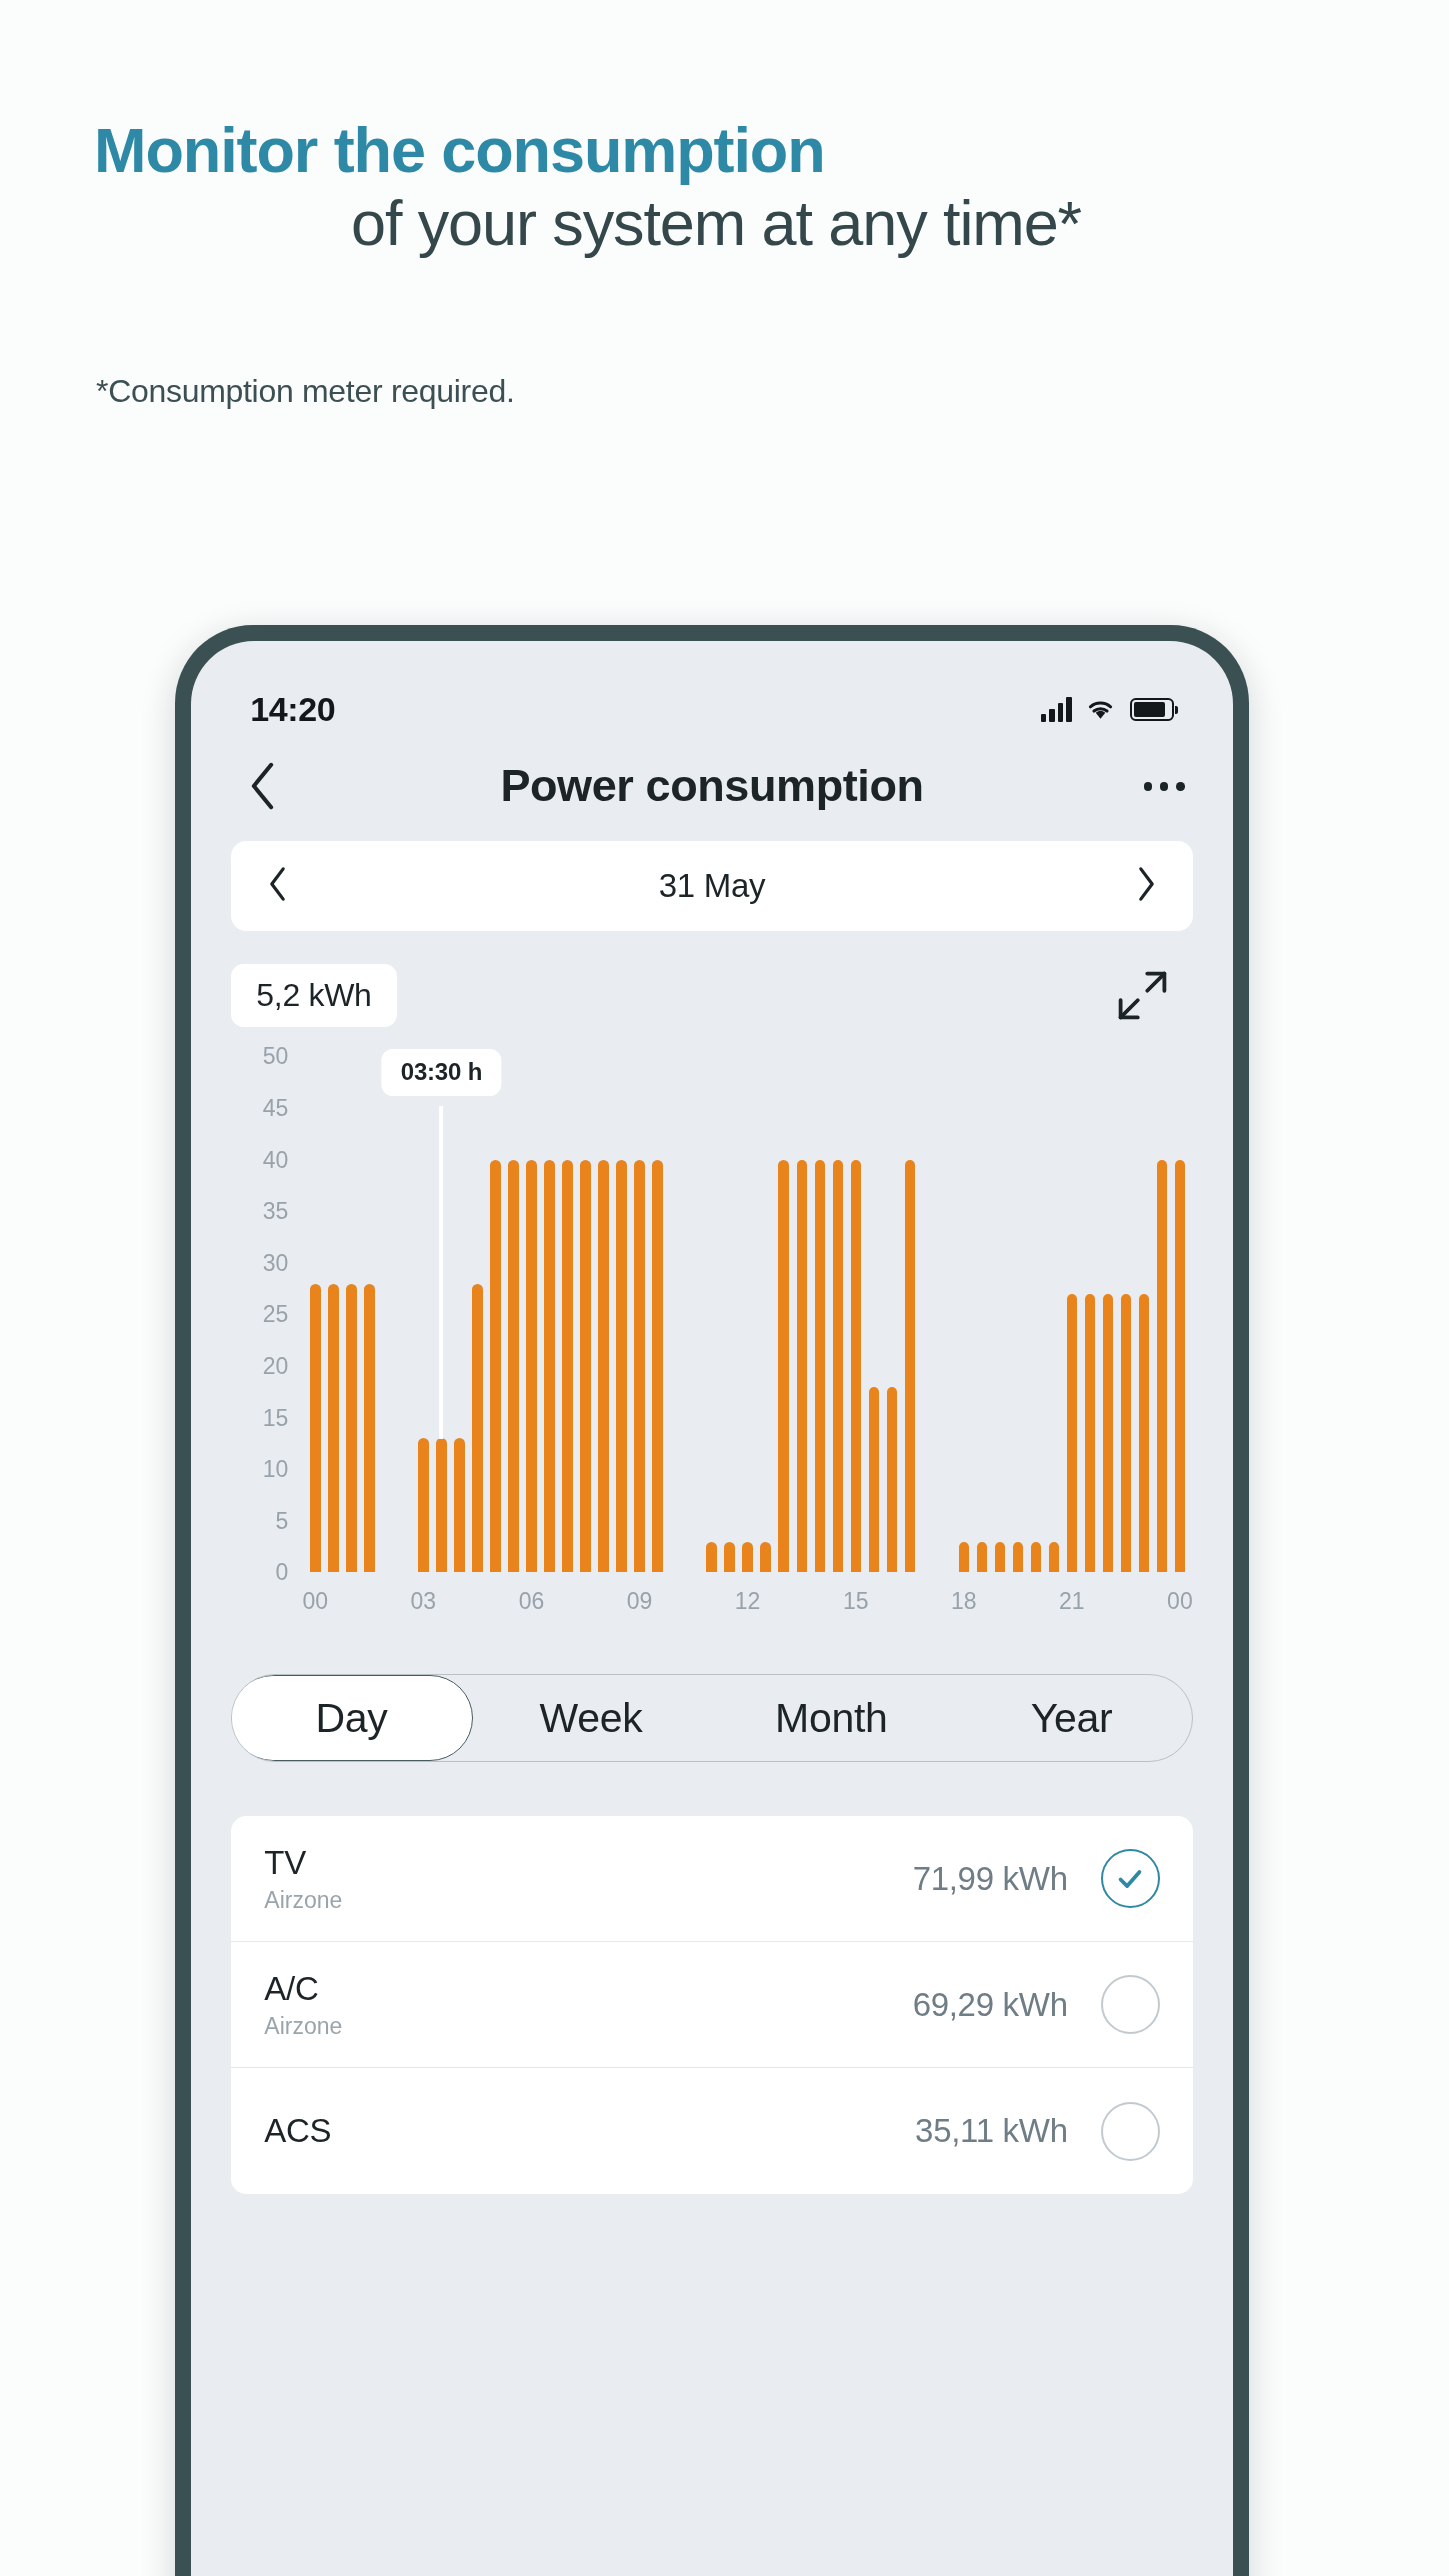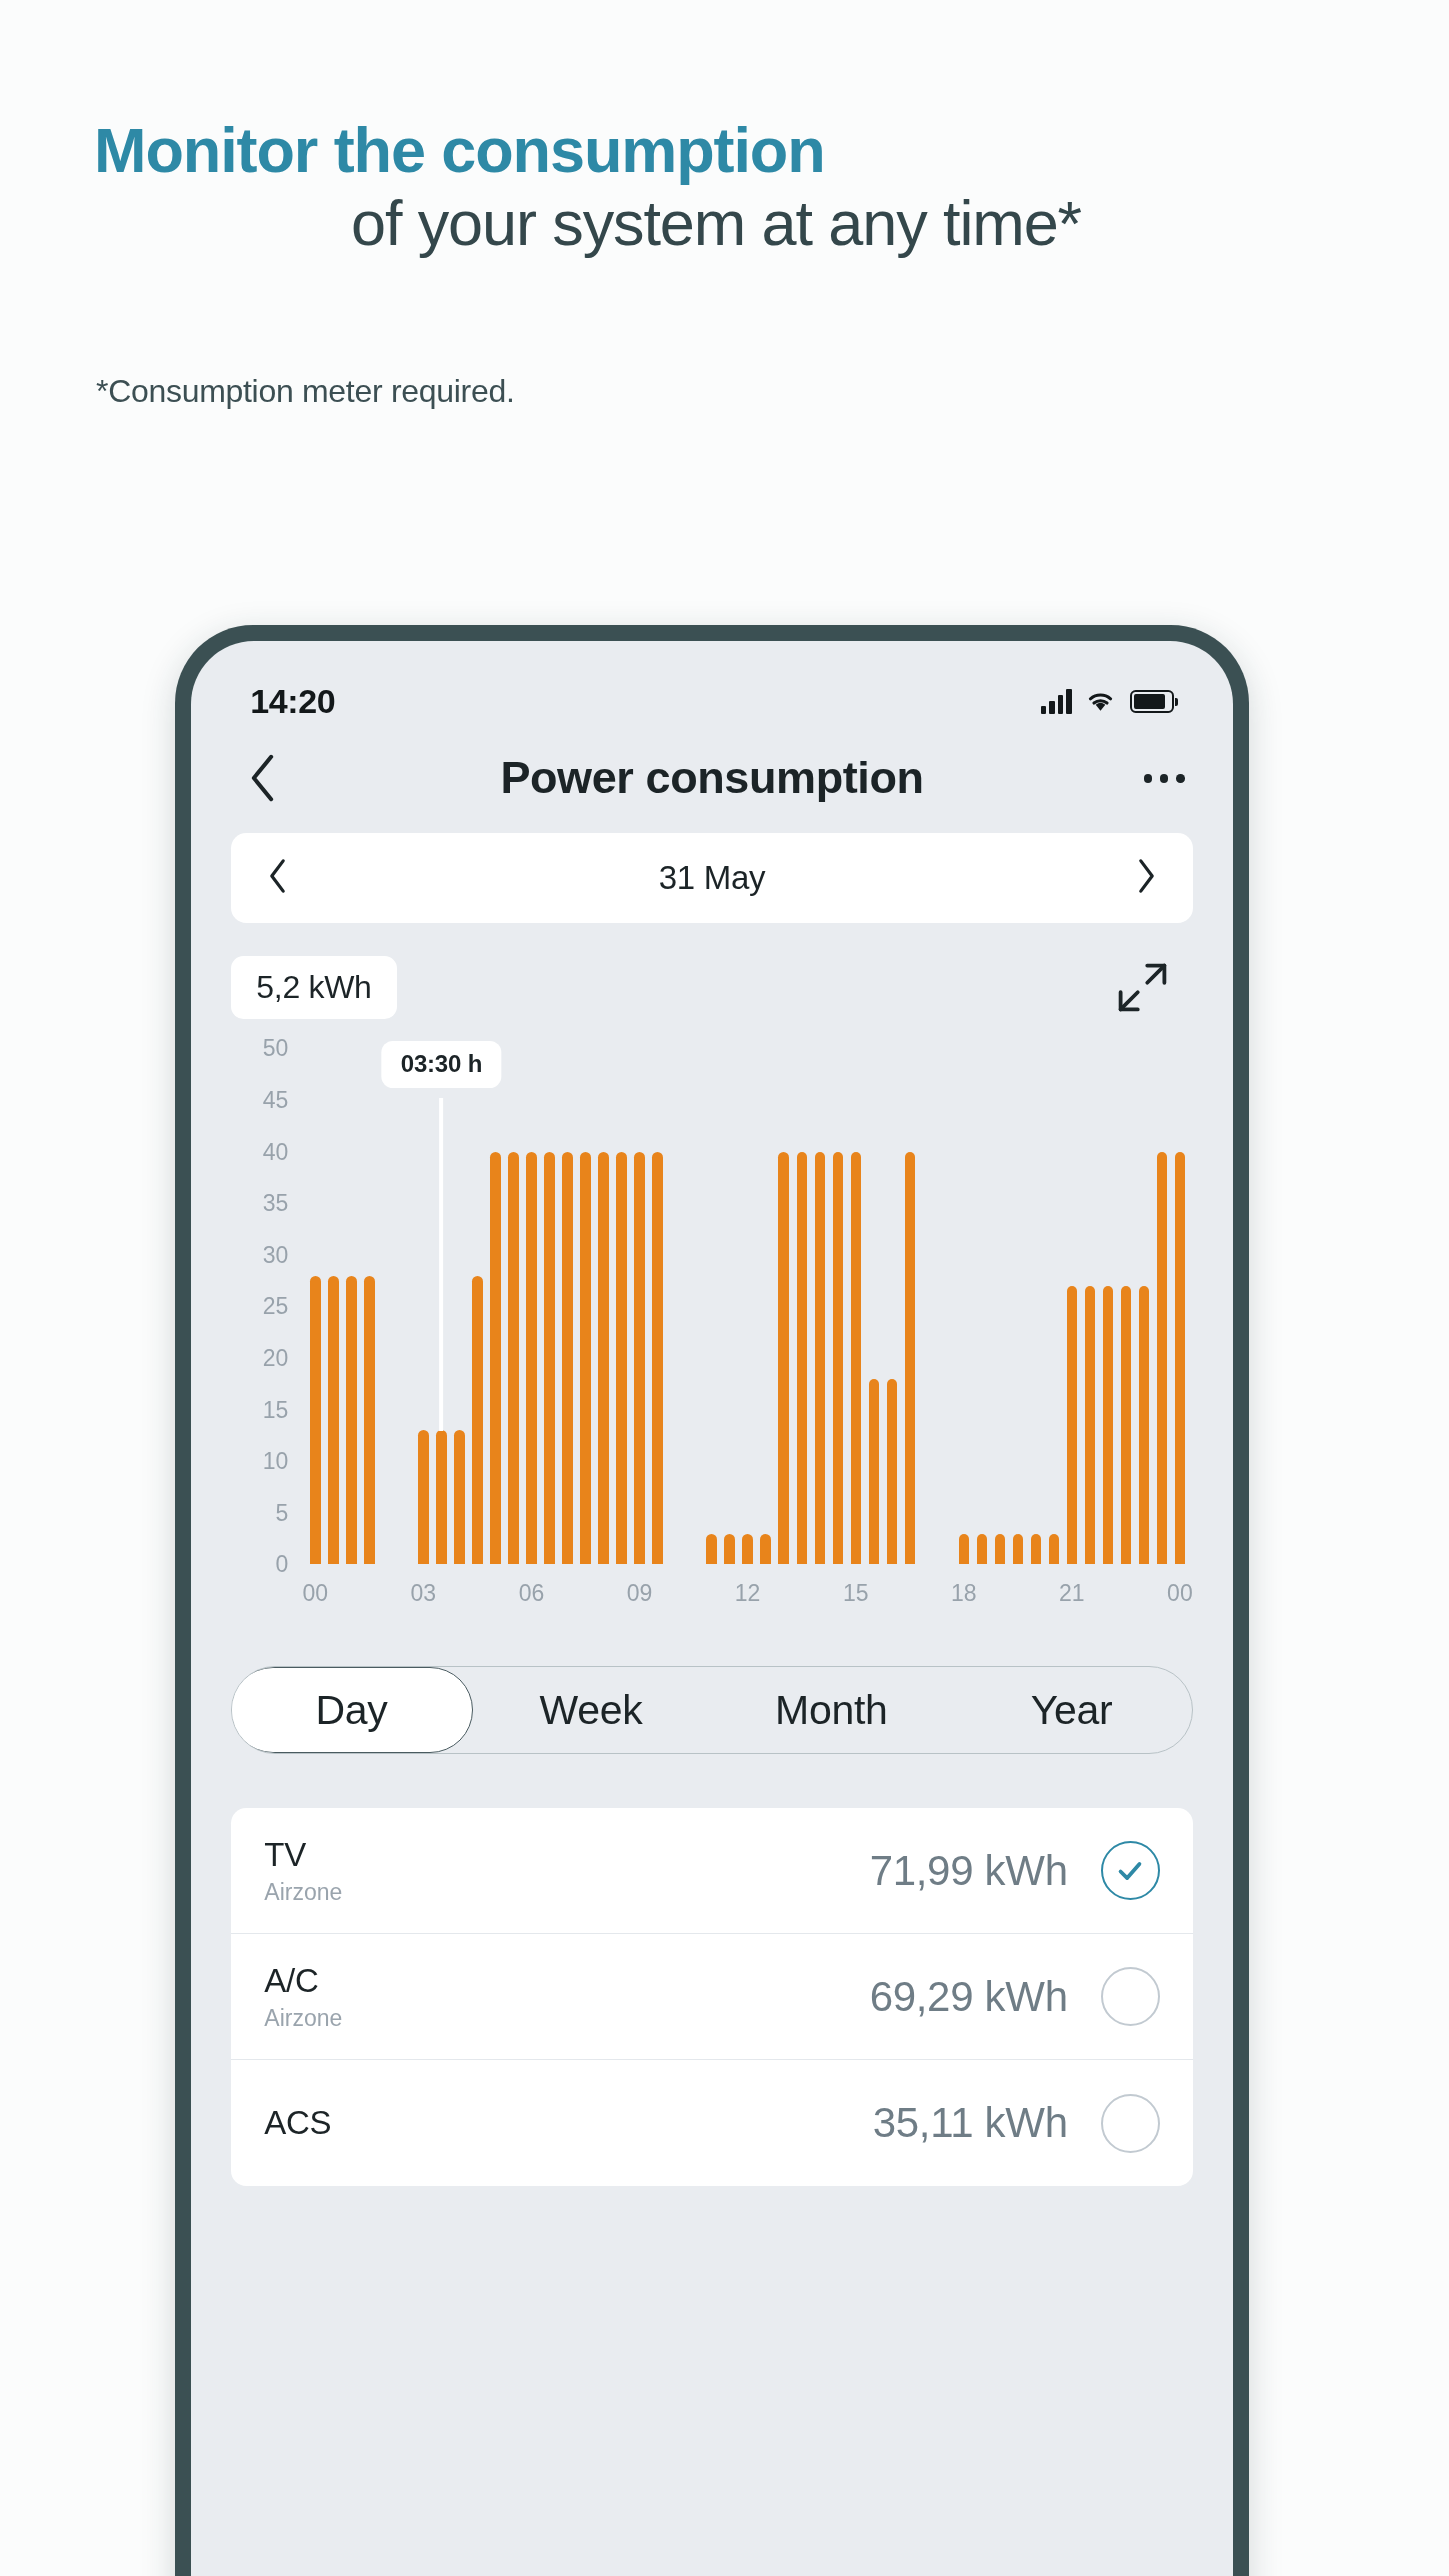--- a/index.html
+++ b/index.html
@@ -64,20 +64,21 @@
     position: relative;
   }
 
   
   .status-bar {
     height: 96px;
     display: flex;
     align-items: center;
     justify-content: space-between;
     padding: 25px 59px 0 59px;
+    margin-top: 8px;
   }
   .status-time {
     font-size: 34px;
     font-weight: bold;
     color: #13181a;
     letter-spacing: -0.4px;
   }
   .status-icons {
     display: flex;
     align-items: center;
@@ -257,21 +258,21 @@
     display: flex;
     align-items: center;
     padding: 27px 33px;
     border-bottom: 1.9px solid #e4e8ec;
     min-height: 126px;
   }
   .device-row:last-child { border-bottom: none; }
   .dev-names { flex: 1; }
   .dev-title { font-size: 33px; color: #1c2427; letter-spacing: -0.3px; }
   .dev-sub { font-size: 23px; color: #9aa4ad; margin-top: 5.7px; }
-  .dev-value { font-size: 42px; color: #6f7d86; letter-spacing: -0.3px; margin-right: 33px; }
+  .dev-value { font-size: 33px; color: #6f7d86; letter-spacing: -0.3px; margin-right: 33px; }
   .radio {
     width: 59px; height: 59px; border-radius: 50%;
     border: 2.9px solid #c2cad1; flex: 0 0 auto;
     display: flex; align-items: center; justify-content: center;
   }
   .radio.checked { border-color: #2e89a6; }
 </style>
 </head>
 <body>
 

